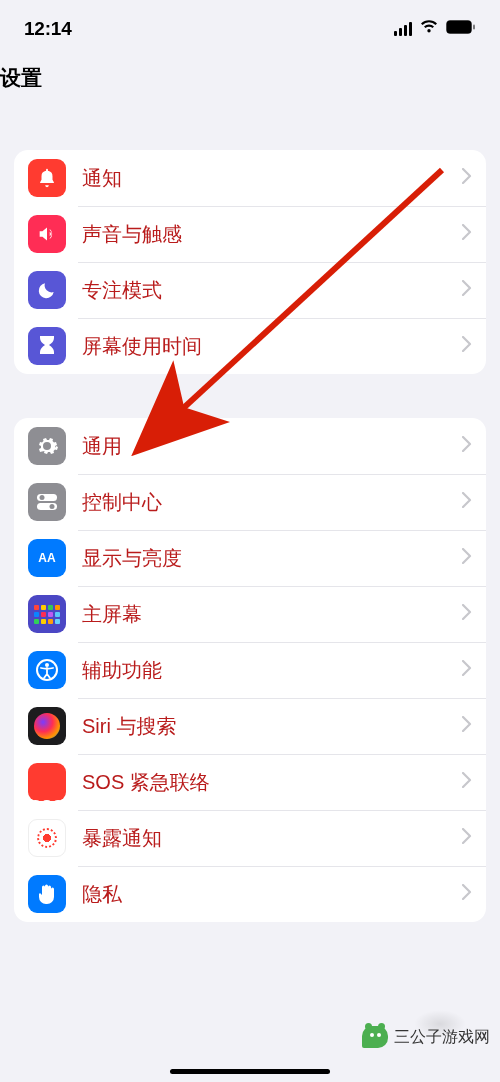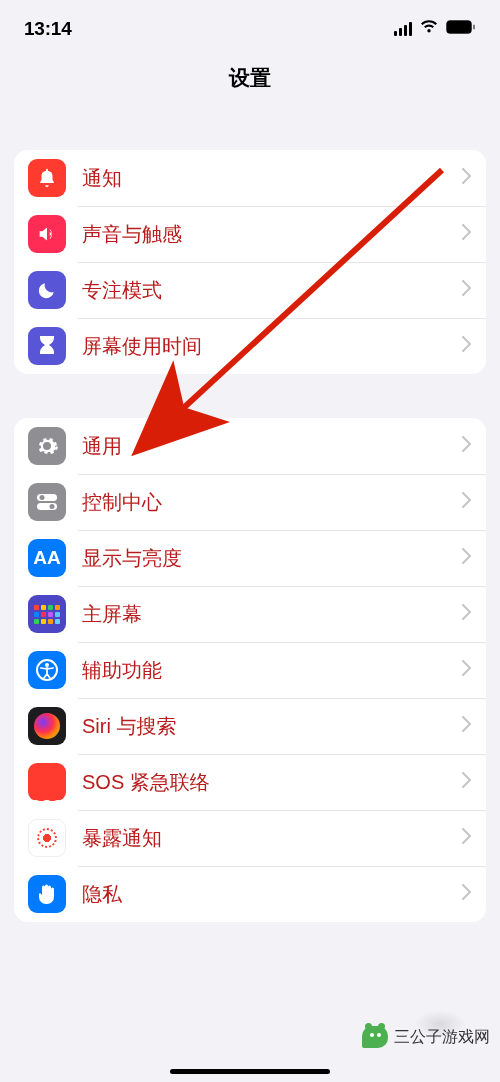--- a/index.html
+++ b/index.html
@@ -2,21 +2,21 @@
 <html><head>
 <meta charset="utf-8">
 <style>
 * { margin: 0; padding: 0; box-sizing: border-box; font-family: -apple-system, "PingFang SC", "Helvetica Neue", sans-serif; }
 body { width: 500px; height: 1082px; background: #f2f2f7; position: relative; overflow: hidden; }
 
 .status-bar { display: flex; justify-content: space-between; align-items: center; padding: 14px 24px 6px; height: 50px; }
 .status-time { font-size: 19px; font-weight: 600; letter-spacing: -0.2px; }
 .status-icons { display: flex; align-items: center; gap: 7px; }
 
-.header { text-align: center; padding: 14px 0 16px; }
+.header { padding: 14px 0 16px; }
 .header-title { font-size: 21px; font-weight: 600; }
 
 .content { padding: 0 14px; }
 .group { background: #fff; border-radius: 14px; margin-top: 42px; overflow: hidden; }
 .group + .group { margin-top: 44px; }
 
 .row { display: flex; align-items: center; padding: 8px 14px; position: relative; min-height: 56px; }
 .row + .row::before { content: ""; position: absolute; top: 0; left: 64px; right: 0; height: 1px; background: #e5e5ea; }
 
 .icon-wrap { width: 38px; height: 38px; border-radius: 9px; margin-right: 16px; display: flex; align-items: center; justify-content: center; flex-shrink: 0; color: #fff; }
@@ -55,34 +55,34 @@
 .home-dots i:nth-child(3){background:#34c759;} .home-dots i:nth-child(4){background:#ff9500;}
 .home-dots i:nth-child(5){background:#0a84ff;} .home-dots i:nth-child(6){background:#ff2d55;}
 .home-dots i:nth-child(7){background:#bf5af2;} .home-dots i:nth-child(8){background:#5ac8fa;}
 .home-dots i:nth-child(9){background:#30d158;} .home-dots i:nth-child(10){background:#ffcc00;}
 .home-dots i:nth-child(11){background:#ff9f0a;} .home-dots i:nth-child(12){background:#64d2ff;}
 
 .exposure-icon { width: 26px; height: 26px; border-radius: 50%; background: radial-gradient(circle, #ff3b30 0 4px, transparent 4px); position: relative; }
 .exposure-icon::before { content:""; position:absolute; inset:3px; border-radius:50%; border:2px dotted #ff3b30; }
 
 .sos-text { font-weight: 700; font-size: 15px; letter-spacing: 0.5px; margin-top: 44px; }
-.aa-text  { font-weight: 600; font-size: 19px; text-align: center; }
+.aa-text  { font-weight: 600; font-size: 12px; text-align: center; }
 
 .signal-bars { display: flex; align-items: flex-end; gap: 1.5px; height: 14px; }
 .signal-bars span { width: 3.5px; background: #000; border-radius: 1px; }
 .signal-bars span:nth-child(1){height:5px;} .signal-bars span:nth-child(2){height:8px;}
 .signal-bars span:nth-child(3){height:11px;} .signal-bars span:nth-child(4){height:14px;}
 
 .bottom-shadow { position: absolute; bottom: 44px; right: 34px; width: 52px; height: 28px; background: radial-gradient(ellipse, rgba(0,0,0,0.1), transparent 70%); }
 </style>
 </head>
 <body>
 
 <div class="status-bar">
-  <div class="status-time">13:14</div>
+  <div class="status-time">12:14</div>
   <div class="status-icons">
     <span>
       <span class="signal-bars">
           <span></span>
           <span></span>
           <span></span>
           <span></span>
         </span>
     </span>
     <span>

